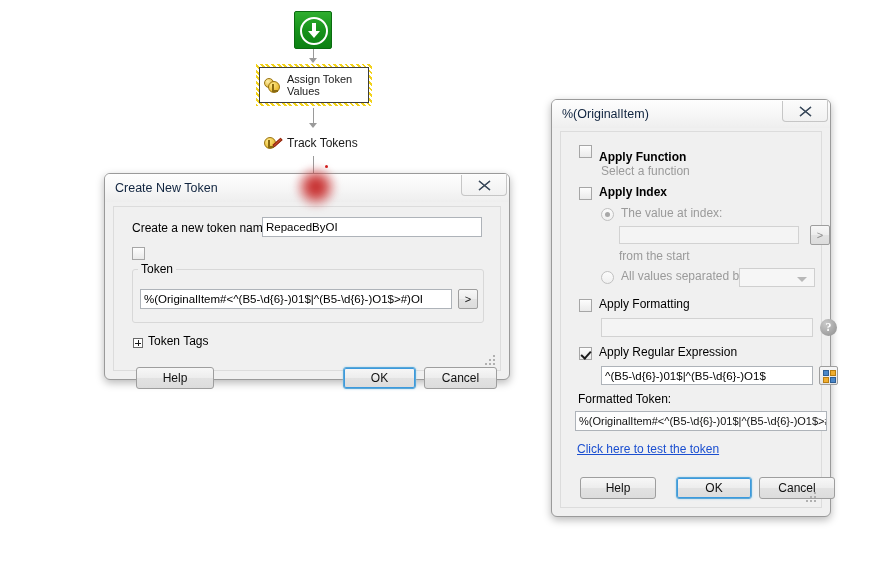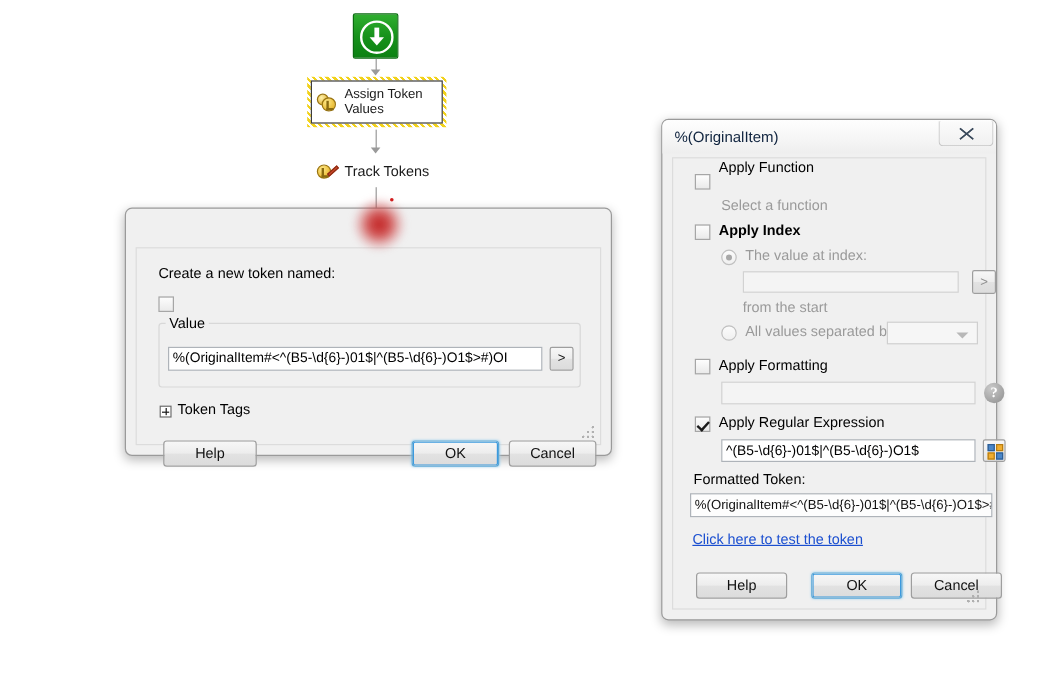--- a/index.html
+++ b/index.html
@@ -434,30 +434,40 @@
     </div>
     <div class="label">Track Tokens</div>
   </div>
 
   <div class="connector" style="left:313px; top:156px; height:18px;"></div>
   <div class="red-dot-small"></div>
 </div>
 
 <div class="dialog" id="dlg-create" style="left:104px; top:173px; width:406px; height:207px;">
 
+  <div class="titlebar">
+    <div class="title">Create New Token</div>
+    <div class="close-btn">
+      <svg width="13" height="11" viewBox="0 0 13 11">
+        <path d="M1 1 L6.5 5.5 L1 10 M12 1 L6.5 5.5 L12 10" stroke="#3b4a5c" stroke-width="1.3" fill="none"></path>
+        <path d="M1 1 L12 10 M12 1 L1 10" stroke="#3b4a5c" stroke-width="1.1" fill="none" opacity="0.85"></path>
+      </svg>
+    </div>
+  </div>
 
   <div class="dlg-body" style="top:32px; bottom:8px;">
 
     <div class="lbl" style="left:18px; top:14px;">Create a new token named:</div>
 
+    <div class="txt" style="left:148px; top:10px; width:220px; height:20px; line-height:19px;">RepacedByOI</div>
 
     <div class="cb" style="left:18px; top:40px;"></div>
 
     <div class="groupbox" style="left:18px; top:62px; width:352px; height:54px;"></div>
-    <div class="groupbox-title" style="left:24px; top:55px;">Value</div>
+    <div class="groupbox-title" style="left:24px; top:55px;">Token</div>
 
     <div class="txt" style="left:26px; top:82px; width:312px; height:20px; line-height:19px;">%(OriginalItem#&lt;^(B5-\d{6}-)01$|^(B5-\d{6}-)O1$&gt;#)OI</div>
 
     <div class="btn small" style="left:344px; top:82px;">&gt;</div>
 
     <div class="expander-box" style="left:19px; top:131px;"></div>
     <div class="lbl" style="left:34px; top:127px;">Token Tags</div>
 
     <div class="btn" style="left:22px; top:160px; width:78px;">Help</div>
     <div class="btn default" style="left:229px; top:160px; width:73px;">OK</div>
@@ -475,21 +485,21 @@
       <svg width="13" height="11" viewBox="0 0 13 11">
         <path d="M1 1 L6.5 5.5 L1 10 M12 1 L6.5 5.5 L12 10" stroke="#3b4a5c" stroke-width="1.3" fill="none"></path>
         <path d="M1 1 L12 10 M12 1 L1 10" stroke="#3b4a5c" stroke-width="1.1" fill="none" opacity="0.85"></path>
       </svg>
     </div>
   </div>
 
   <div class="dlg-body" style="top:31px; bottom:8px;">
 
     <div class="cb" style="left:18px; top:13px;"></div>
-    <div class="lbl" style="left:38px; top:0;">Apply Function</div>
+    <div class="lbl" style="left:38px; top:18px;font-weight:bold;">Apply Function</div>
     <div class="lbl dim" style="left:40px; top:32px;">Select a function</div>
 
     <div class="cb" style="left:18px; top:55px;"></div>
     <div class="lbl" style="left:38px; top:53px;font-weight:bold;">Apply Index</div>
 
     <div class="rb sel" style="left:40px; top:76px;"></div>
     <div class="lbl dim" style="left:60px; top:74px;">The value at index:</div>
 
     <div class="txt disabled" style="left:58px; top:94px; width:180px; height:18px;"></div>
     <div class="btn small" style="left:249px; top:93px; color:#8d8d8d;">&gt;</div>

